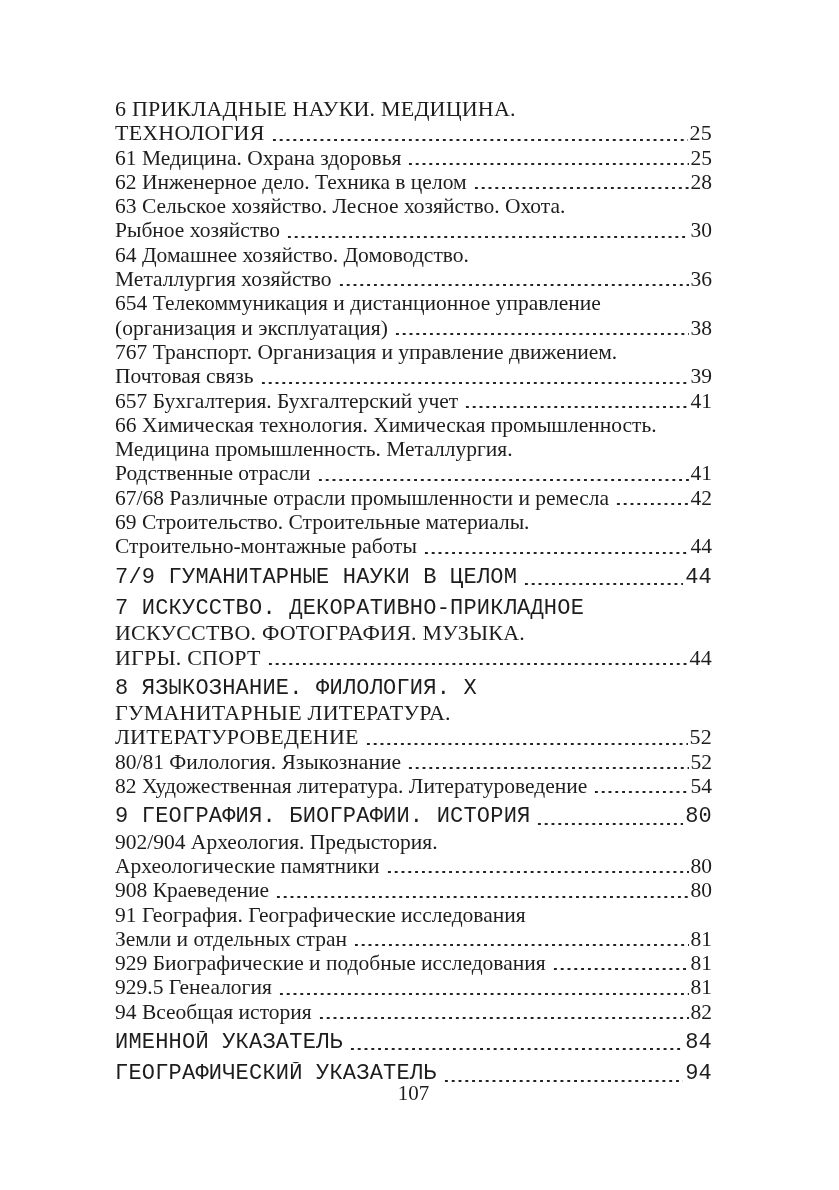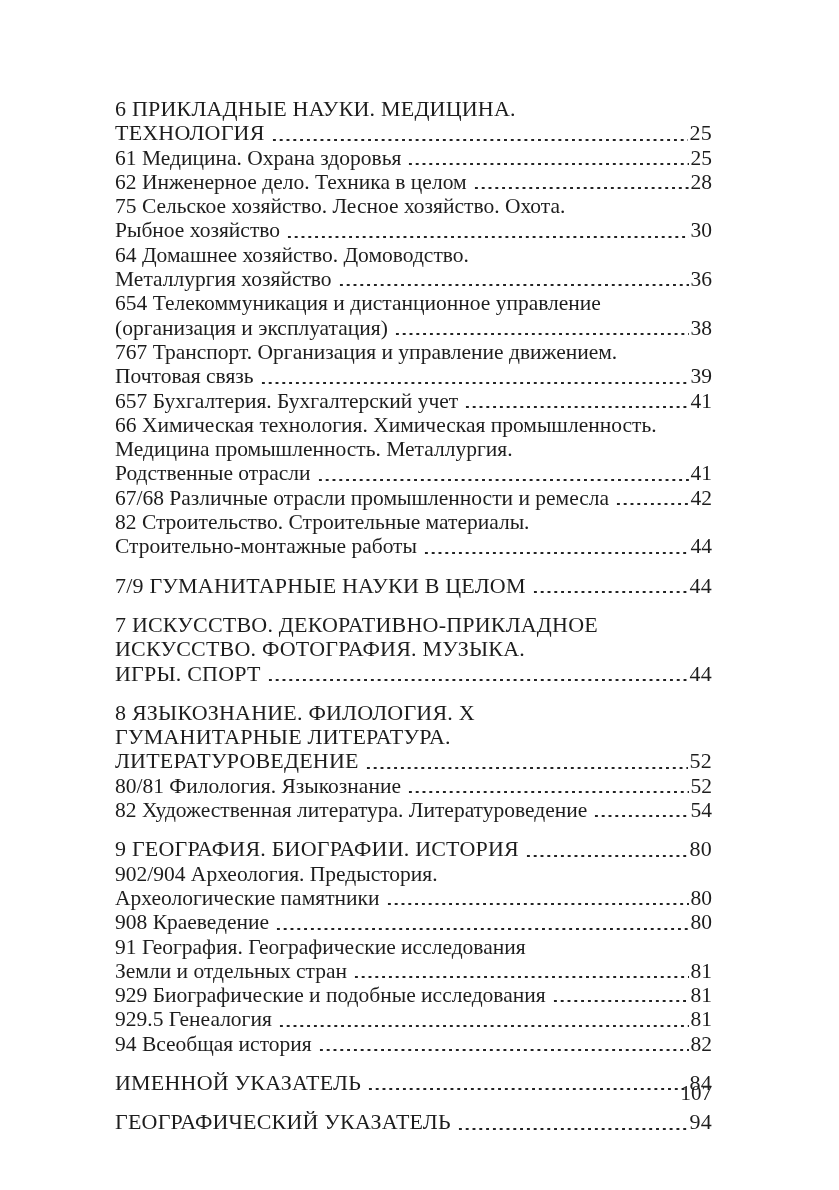--- a/index.html
+++ b/index.html
@@ -17,40 +17,40 @@
     width: 597px;
   }
   .row {
     display: flex;
     align-items: baseline;
     font-size: 21.5px;
     line-height: 24.3px;
     overflow: hidden;
   }
   .row.caps { font-size: 22px; letter-spacing: 0.2px; }
-  .row.sp { margin-top: 15px; }
+  .row.sp { margin-top: 7px; font-family: Liberation Mono, monospace; }
   .t { white-space: nowrap; }
   .p { white-space: nowrap; }
   .dots {
     flex: 1 1 auto;
     min-width: 0;
     align-self: stretch;
     margin-left: 6px;
     margin-right: 2px;
     background-image: radial-gradient(circle, #242424 1.15px, rgba(0,0,0,0) 1.5px);
     background-size: 6.8px 4px;
     background-repeat: repeat-x;
     background-position: left 0 bottom 4px;
   }
   .row.nopage .dots { background: none; }
   .footer {
     position: absolute;
     left: 115px; top: 1081px;
     width: 597px;
-    text-align: right;
+    text-align: center;
     font-size: 21px;
   }
 </style>
 </head>
 <body>
 
 <div class="content">
   <div class="row caps nopage">
       <span class="t">6 ПРИКЛАДНЫЕ НАУКИ. МЕДИЦИНА.</span>
       <span class="dots"></span>
@@ -65,21 +65,21 @@
       <span class="t">61 Медицина. Охрана здоровья</span>
       <span class="dots"></span>
       <span class="p">25</span>
     </div>
   <div class="row">
       <span class="t">62 Инженерное дело. Техника в целом</span>
       <span class="dots"></span>
       <span class="p">28</span>
     </div>
   <div class="row nopage">
-      <span class="t">75 Сельское хозяйство. Лесное хозяйство. Охота.</span>
+      <span class="t">63 Сельское хозяйство. Лесное хозяйство. Охота.</span>
       <span class="dots"></span>
       <span class="p"></span>
     </div>
   <div class="row">
       <span class="t">Рыбное хозяйство</span>
       <span class="dots"></span>
       <span class="p">30</span>
     </div>
   <div class="row nopage">
       <span class="t">64 Домашнее хозяйство. Домоводство.</span>
@@ -130,21 +130,21 @@
       <span class="t">Родственные отрасли</span>
       <span class="dots"></span>
       <span class="p">41</span>
     </div>
   <div class="row">
       <span class="t">67/68 Различные отрасли промышленности и ремесла</span>
       <span class="dots"></span>
       <span class="p">42</span>
     </div>
   <div class="row nopage">
-      <span class="t">82 Строительство. Строительные материалы.</span>
+      <span class="t">69 Строительство. Строительные материалы.</span>
       <span class="dots"></span>
       <span class="p"></span>
     </div>
   <div class="row">
       <span class="t">Строительно-монтажные работы</span>
       <span class="dots"></span>
       <span class="p">44</span>
     </div>
   <div class="row caps sp">
       <span class="t">7/9 ГУМАНИТАРНЫЕ НАУКИ В ЦЕЛОМ</span>

